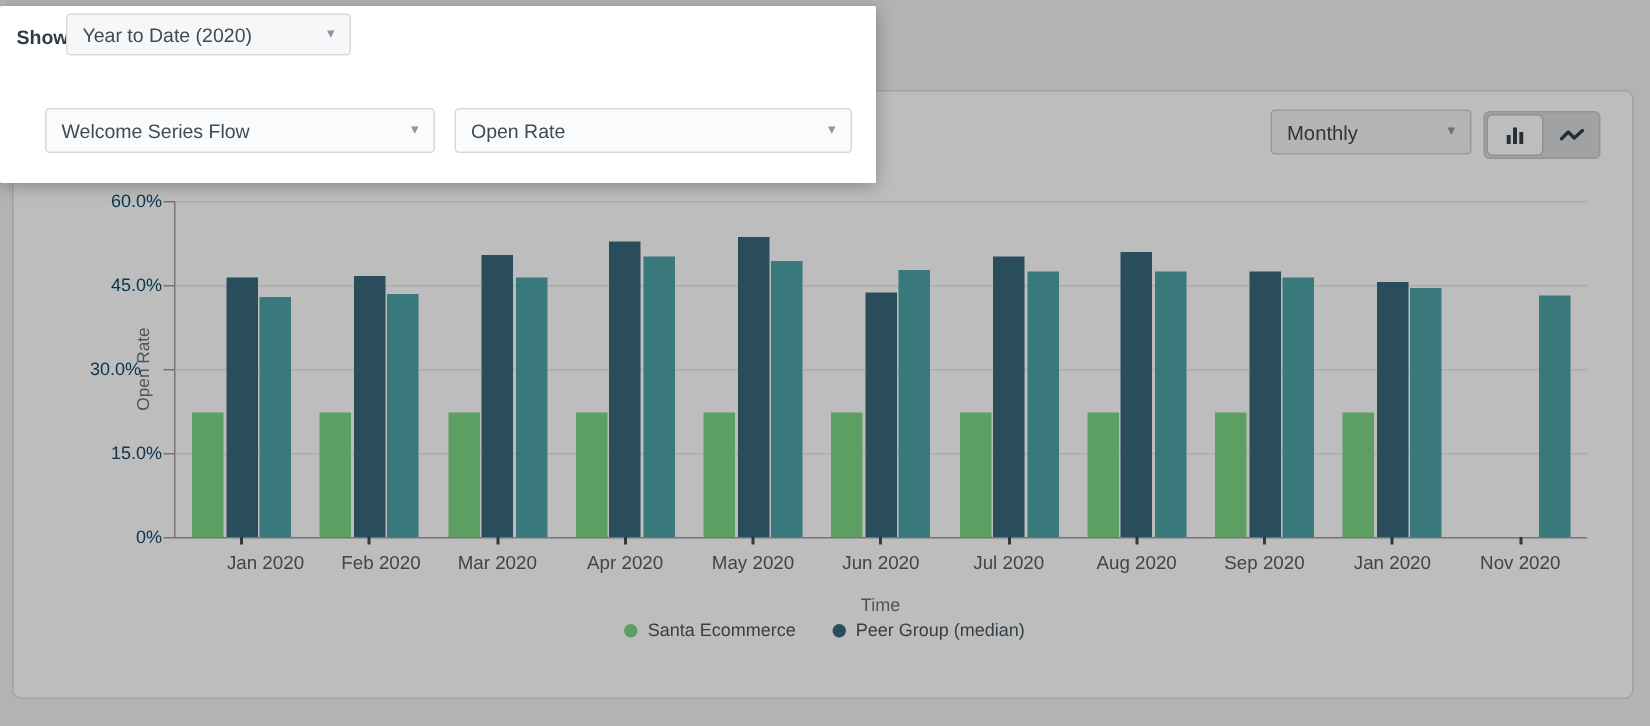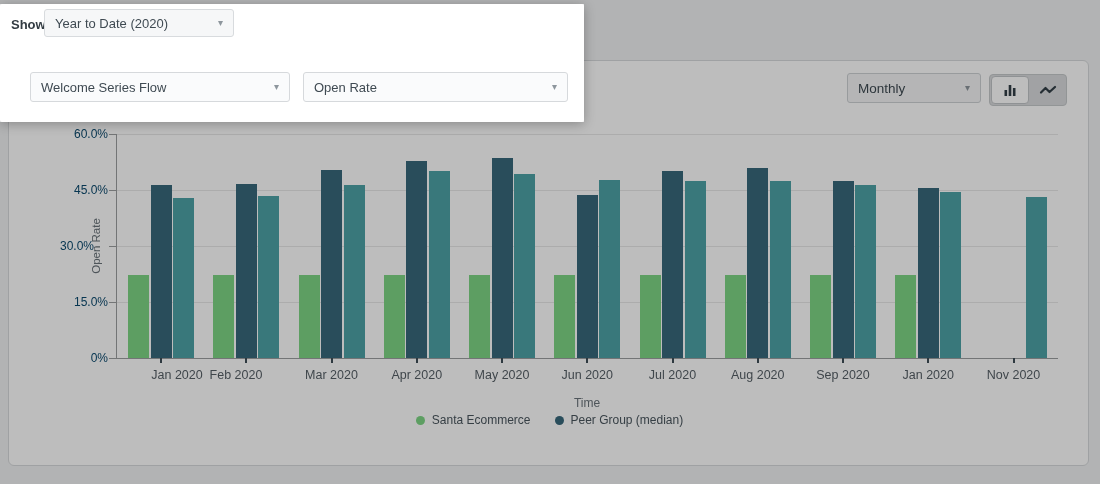--- a/index.html
+++ b/index.html
@@ -148,21 +148,21 @@
           <div class="bar" title="Santa Ecommerce — Oct 2020: 22.2%" style="left: 779.25px; width: 21px; height: 82.88px; background: rgb(126, 214, 133);"></div>
           <div class="bar" title="Peer Group (median) — Oct 2020: 45.6%" style="left: 801.75px; width: 21px; height: 170.24px; background: rgb(56, 104, 123);"></div>
           <div class="bar" title="Ecommerce, Housewares, Home Furnishings, &amp; Garden (median) — Oct 2020: 44.4%" style="left: 824.25px; width: 21px; height: 165.76px; background: rgb(77, 162, 166);"></div>
           <div class="bar" title="Ecommerce, Housewares, Home Furnishings, &amp; Garden (median) — Nov 2020: 43.1%" style="left: 909.5px; width: 21px; height: 160.907px; background: rgb(77, 162, 166);"></div>
         </div>
       <div class="xaxis-line"></div>
       <div id="xlab-layer">
           <div class="xtick" style="left: 44px;"></div>
           <div class="xlab" style="left: 16px;">Jan 2020</div>
           <div class="xtick" style="left: 129.25px;"></div>
-          <div class="xlab" style="left: 75px;">Feb 2020</div>
+          <div class="xlab" style="left: 93px;">Feb 2020</div>
           <div class="xtick" style="left: 214.5px;"></div>
           <div class="xlab" style="left: 170.5px;">Mar 2020</div>
           <div class="xtick" style="left: 299.75px;"></div>
           <div class="xlab" style="left: 255.75px;">Apr 2020</div>
           <div class="xtick" style="left: 385px;"></div>
           <div class="xlab" style="left: 341px;">May 2020</div>
           <div class="xtick" style="left: 470.25px;"></div>
           <div class="xlab" style="left: 426.25px;">Jun 2020</div>
           <div class="xtick" style="left: 555.5px;"></div>
           <div class="xlab" style="left: 511.5px;">Jul 2020</div>

